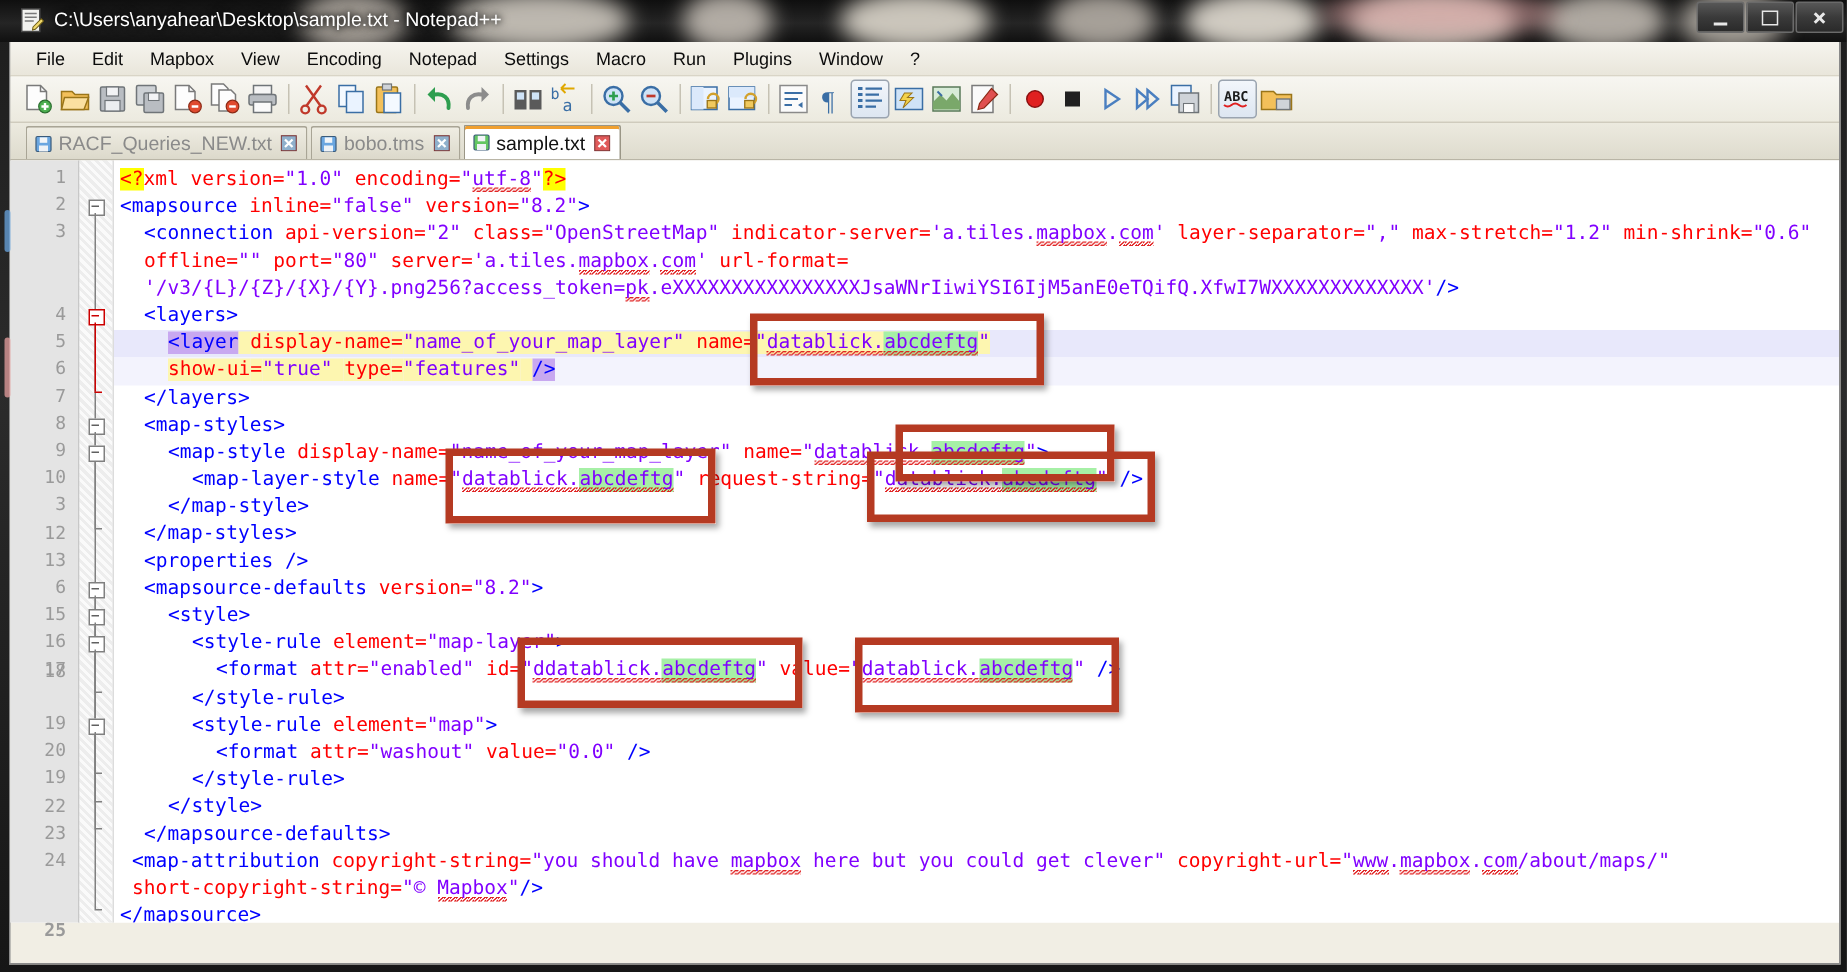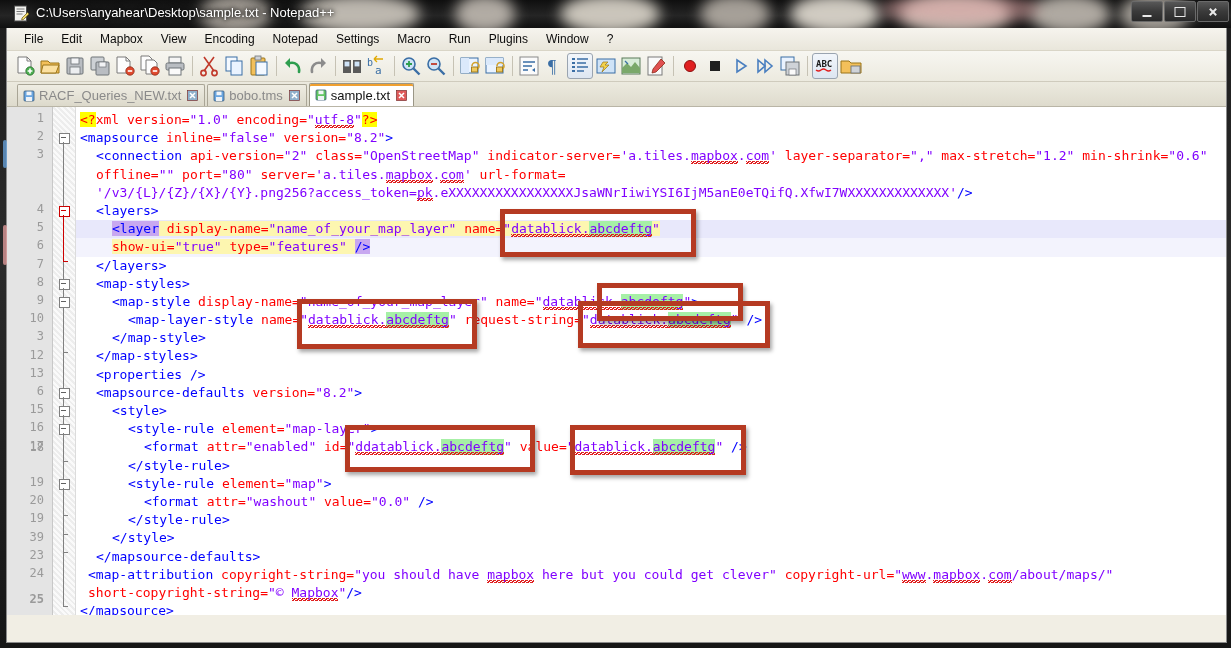--- a/index.html
+++ b/index.html
@@ -369,24 +369,24 @@
           <div class="ln" style="top: 240.6px;">12</div>
           <div class="ln" style="top: 258.8px;">13</div>
           <div class="ln" style="top: 277px;">6</div>
           <div class="ln" style="top: 295.2px;">15</div>
           <div class="ln" style="top: 313.4px;">16</div>
           <div class="ln" style="top: 331.6px;">17</div>
           <div class="ln" style="top: 333px;">18</div>
           <div class="ln" style="top: 368px;">19</div>
           <div class="ln" style="top: 386.2px;">20</div>
           <div class="ln" style="top: 404.4px;">19</div>
-          <div class="ln" style="top: 422.6px;">39</div>
+          <div class="ln" style="top: 422.6px;">22</div>
           <div class="ln" style="top: 440.8px;">23</div>
           <div class="ln" style="top: 459px;">24</div>
-          <div class="ln" style="top: 485px; font-weight: bold;">25</div>
+          <div class="ln" style="top: 506px; font-weight: bold;">25</div>
         </div>
       <div id="foldcol">
           <div class="fold" style="top: 26.2px;"></div>
           <div class="foldline" style="top: 35.2px; height: 464.2px;"></div>
           <div class="foldend" style="top: 499.4px;"></div>
           <div class="fold red" style="top: 99px;"></div>
           <div class="foldline red" style="top: 108px; height: 45.6px;"></div>
           <div class="foldend red" style="top: 153.6px;"></div>
           <div class="fold" style="top: 171.8px;"></div>
           <div class="foldline" style="top: 180.8px; height: 63.8px;"></div>

